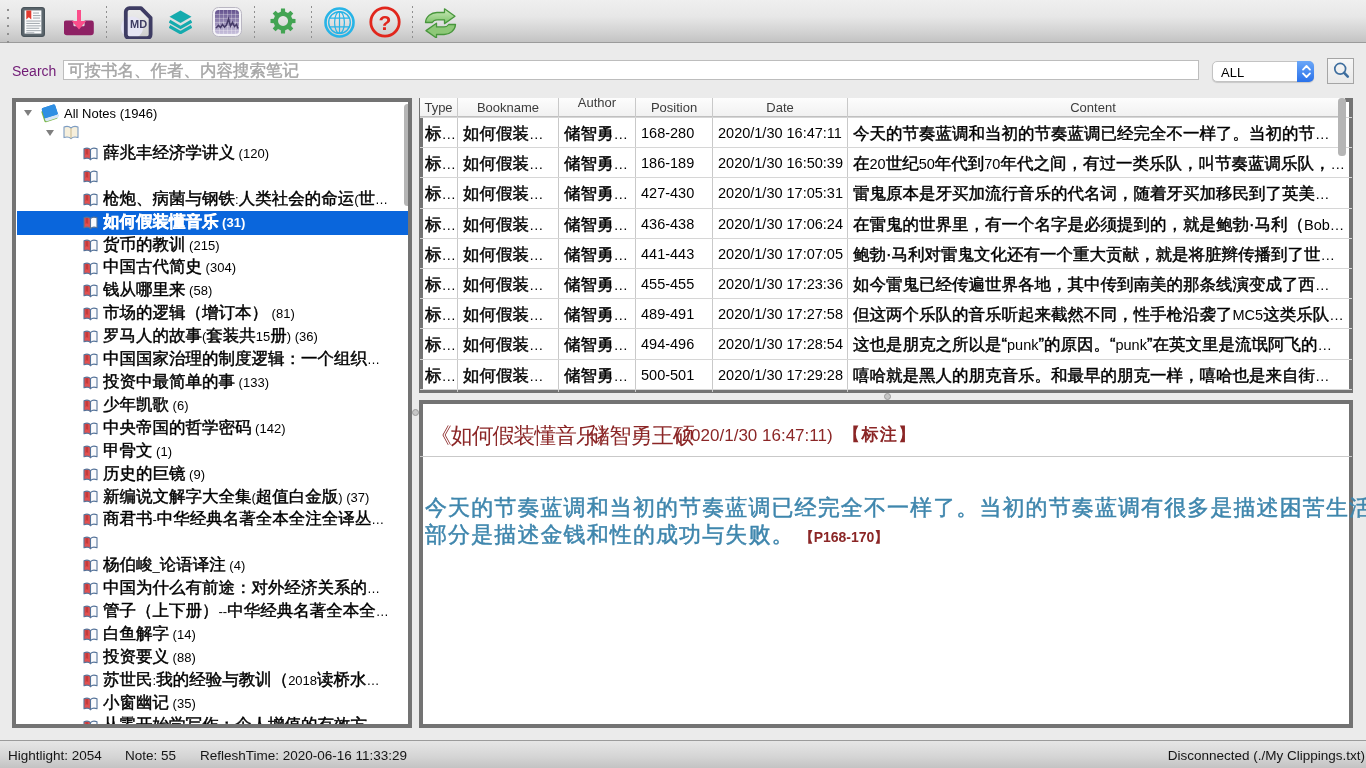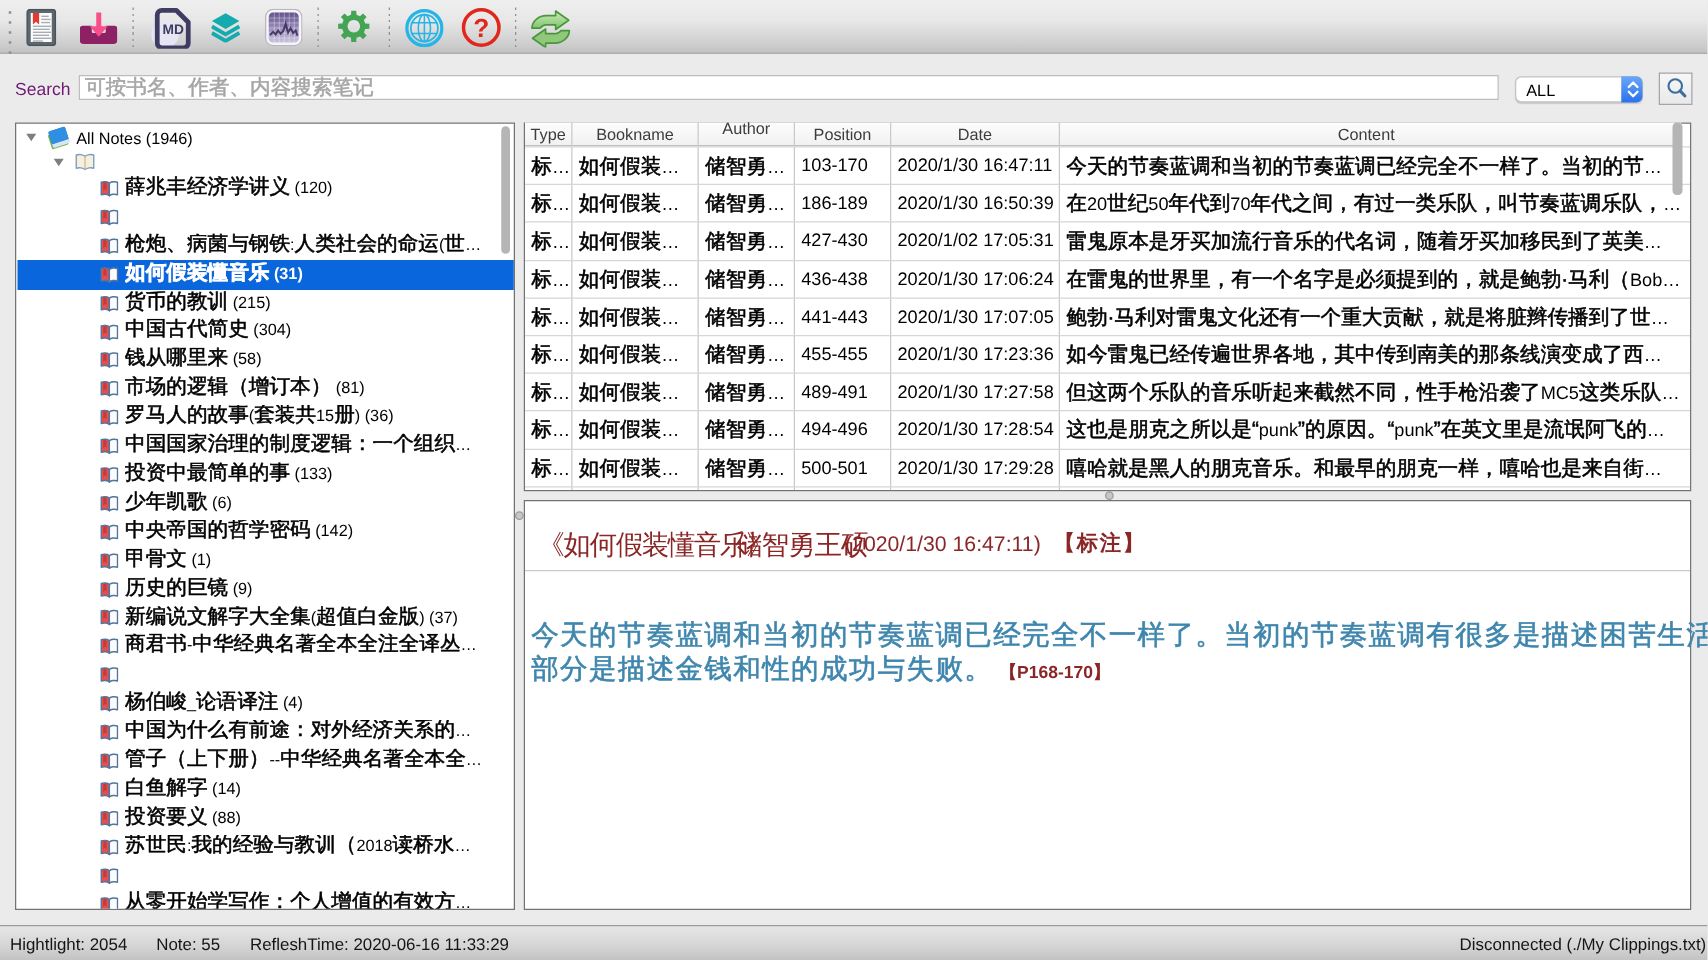--- a/index.html
+++ b/index.html
@@ -14,21 +14,21 @@
 #searchbox{left:63px;top:60px;width:1136px;height:20px;background:#fff;
   border:1px solid #bdbdbd;font-size:13px;color:#a6a6a6;line-height:18px;padding-left:4px;
   white-space:nowrap;overflow:hidden}
 #allsel{left:1212px;top:61px;width:102px;height:21px;background:#fff;border:1px solid #c3c3c3;
   border-radius:5px;box-shadow:0 1px 1px rgba(0,0,0,.15)}
 #allsel .cap{position:absolute;right:-1px;top:-1px;width:17px;height:21px;border-radius:0 5px 5px 0;
   background:linear-gradient(180deg,#6ba7f8,#2a72ea)}
 #allsel .lbl{position:absolute;left:8px;top:3px;font-size:13px;color:#000}
 #sbtn{left:1327px;top:58px;width:27px;height:26px;background:linear-gradient(180deg,#f7f7f7,#e9e9e9);
   border:1px solid #a5a5a5}
-.panel{background:#fff;border:1px solid #737373}
+.panel{background:#fff;border:4px solid #737373}
 #side{left:12px;top:98px;width:400px;height:630px;overflow:hidden}
 #tablep{left:419px;top:98px;width:934px;height:295px}
 #detailp{left:419px;top:400px;width:934px;height:328px}
 .trow{white-space:nowrap;overflow:hidden;text-overflow:ellipsis;font-size:13px;color:#000;
   height:17px;line-height:17px}
 .trow.sel{color:#fff;font-weight:bold}
 #selbar{left:1px;top:109px;width:398px;height:24px;background:#0a66dc}
 .tri{width:0;height:0;border-left:4.5px solid transparent;border-right:4.5px solid transparent;
   border-top:6.5px solid #7f7f7f}
 .sb{background:#b5b5b5;border-radius:3.5px}
@@ -306,20 +306,21 @@
       <path d="M7.5 2.6 C6.2 1.3 3.1 1 1 1.8 V11.8 C3.1 11 6.2 11.3 7.5 12.6 Z" fill="#e35050" stroke="#56749a" stroke-width="1.1" stroke-linejoin="round"></path>
       <path d="M7.5 2.6 C8.8 1.3 11.9 1 14 1.8 V11.8 C11.9 11 8.8 11.3 7.5 12.6 Z" fill="#fafbfd" stroke="#56749a" stroke-width="1.1" stroke-linejoin="round"></path>
       <path d="M2.6 2.1 h2.6 v6.2 l-1.3 -1.2 -1.3 1.2 z" fill="#c43b3b"></path>
     </svg>
     <div class="a trow" style="left:87px;top:569px;width:291px"><span class="c13">苏世民</span>:<span class="c13">我的经验与教训（</span>2018<span class="c13">读桥水达利欧的原则与经验全纪录）</span></div>
     <svg class="a" style="left:67px;top:595px" width="15" height="14" viewBox="0 0 15 14">
       <path d="M7.5 2.6 C6.2 1.3 3.1 1 1 1.8 V11.8 C3.1 11 6.2 11.3 7.5 12.6 Z" fill="#e35050" stroke="#56749a" stroke-width="1.1" stroke-linejoin="round"></path>
       <path d="M7.5 2.6 C8.8 1.3 11.9 1 14 1.8 V11.8 C11.9 11 8.8 11.3 7.5 12.6 Z" fill="#fafbfd" stroke="#56749a" stroke-width="1.1" stroke-linejoin="round"></path>
       <path d="M2.6 2.1 h2.6 v6.2 l-1.3 -1.2 -1.3 1.2 z" fill="#c43b3b"></path>
     </svg>
+    <div class="a trow" style="left:87px;top:592px;width:291px"><span class="c13">小窗幽记</span> (35)</div>
     <svg class="a" style="left:67px;top:618px" width="15" height="14" viewBox="0 0 15 14">
       <path d="M7.5 2.6 C6.2 1.3 3.1 1 1 1.8 V11.8 C3.1 11 6.2 11.3 7.5 12.6 Z" fill="#e35050" stroke="#56749a" stroke-width="1.1" stroke-linejoin="round"></path>
       <path d="M7.5 2.6 C8.8 1.3 11.9 1 14 1.8 V11.8 C11.9 11 8.8 11.3 7.5 12.6 Z" fill="#fafbfd" stroke="#56749a" stroke-width="1.1" stroke-linejoin="round"></path>
       <path d="M2.6 2.1 h2.6 v6.2 l-1.3 -1.2 -1.3 1.2 z" fill="#c43b3b"></path>
     </svg>
     <div class="a trow" style="left:87px;top:614px;width:291px"><span class="c13">从零开始学写作：个人增值的有效方法</span> (6)</div>
     <div class="a sb" style="left:388px;top:2px;width:7px;height:102px"></div>
   </div>
 <div class="a panel" id="tablep"></div>
 <div class="a" id="thead"></div>
@@ -340,34 +341,34 @@
 <div class="a" style="left:420px;top:208px;width:932px;height:1px;background:#d6d6d6"></div>
 <div class="a" style="left:420px;top:238px;width:932px;height:1px;background:#d6d6d6"></div>
 <div class="a" style="left:420px;top:268px;width:932px;height:1px;background:#d6d6d6"></div>
 <div class="a" style="left:420px;top:298px;width:932px;height:1px;background:#d6d6d6"></div>
 <div class="a" style="left:420px;top:328px;width:932px;height:1px;background:#d6d6d6"></div>
 <div class="a" style="left:420px;top:359px;width:932px;height:1px;background:#d6d6d6"></div>
 <div class="a" style="left:420px;top:389px;width:932px;height:1px;background:#d6d6d6"></div>
 <div class="a cell" style="left:425px;top:118px;width:31px"><span class="c13">标注</span></div>
 <div class="a cell" style="left:463px;top:118px;width:94px"><span class="c13">如何假装懂音乐</span></div>
 <div class="a cell" style="left:564px;top:118px;width:70px"><span class="c13">储智勇王硕</span></div>
-<div class="a cell" style="left:641px;top:118px;width:70px">103-170</div>
+<div class="a cell" style="left:641px;top:118px;width:70px">168-280</div>
 <div class="a cell" style="left:718px;top:118px;width:128px">2020/1/30 16:47:11</div>
 <div class="a cell" style="left:853px;top:118px;width:492px"><span class="c13">今天的节奏蓝调和当初的节奏蓝调已经完全不一样了。当初的节奏蓝调有很多是描述困苦生活的，今天的节奏蓝调大部分是描述金钱和性的成功与失败。</span></div>
 <div class="a cell" style="left:425px;top:148px;width:31px"><span class="c13">标注</span></div>
 <div class="a cell" style="left:463px;top:148px;width:94px"><span class="c13">如何假装懂音乐</span></div>
 <div class="a cell" style="left:564px;top:148px;width:70px"><span class="c13">储智勇王硕</span></div>
 <div class="a cell" style="left:641px;top:148px;width:70px">186-189</div>
 <div class="a cell" style="left:718px;top:148px;width:128px">2020/1/30 16:50:39</div>
 <div class="a cell" style="left:853px;top:148px;width:492px"><span class="c13">在</span>20<span class="c13">世纪</span>50<span class="c13">年代到</span>70<span class="c13">年代之间，有过一类乐队，叫节奏蓝调乐队，他们使用的乐器和演奏方式都与此前的乐队完全不一样，电吉他加鼓的组合出现了。</span></div>
 <div class="a cell" style="left:425px;top:178px;width:31px"><span class="c13">标注</span></div>
 <div class="a cell" style="left:463px;top:178px;width:94px"><span class="c13">如何假装懂音乐</span></div>
 <div class="a cell" style="left:564px;top:178px;width:70px"><span class="c13">储智勇王硕</span></div>
 <div class="a cell" style="left:641px;top:178px;width:70px">427-430</div>
-<div class="a cell" style="left:718px;top:178px;width:128px">2020/1/02 17:05:31</div>
+<div class="a cell" style="left:718px;top:178px;width:128px">2020/1/30 17:05:31</div>
 <div class="a cell" style="left:853px;top:178px;width:492px"><span class="c13">雷鬼原本是牙买加流行音乐的代名词，随着牙买加移民到了英美之类的发达国家，雷鬼也跟着传播到了世界各地，影响了很多的音乐人。</span></div>
 <div class="a cell" style="left:425px;top:209px;width:31px"><span class="c13">标注</span></div>
 <div class="a cell" style="left:463px;top:209px;width:94px"><span class="c13">如何假装懂音乐</span></div>
 <div class="a cell" style="left:564px;top:209px;width:70px"><span class="c13">储智勇王硕</span></div>
 <div class="a cell" style="left:641px;top:209px;width:70px">436-438</div>
 <div class="a cell" style="left:718px;top:209px;width:128px">2020/1/30 17:06:24</div>
 <div class="a cell" style="left:853px;top:209px;width:492px"><span class="c13">在雷鬼的世界里，有一个名字是必须提到的，就是鲍勃·马利（</span>Bob Marley</div>
 <div class="a cell" style="left:425px;top:239px;width:31px"><span class="c13">标注</span></div>
 <div class="a cell" style="left:463px;top:239px;width:94px"><span class="c13">如何假装懂音乐</span></div>
 <div class="a cell" style="left:564px;top:239px;width:70px"><span class="c13">储智勇王硕</span></div>

